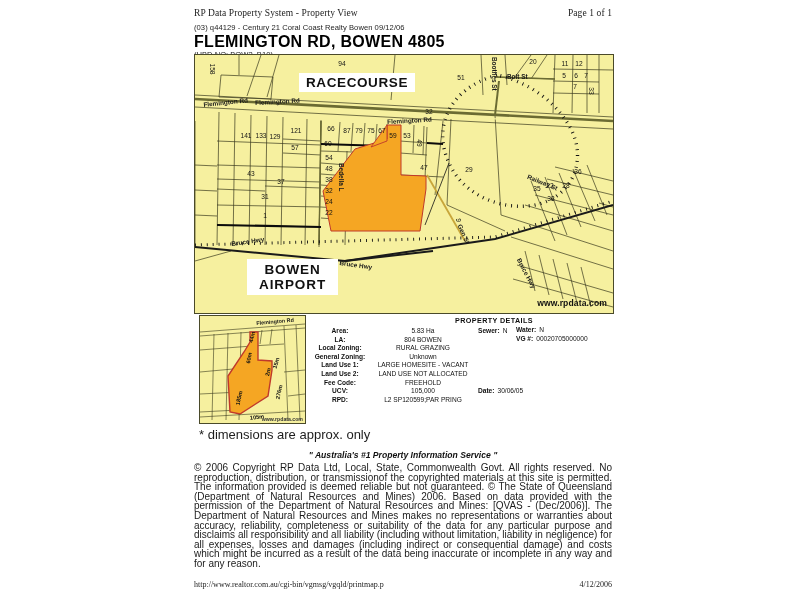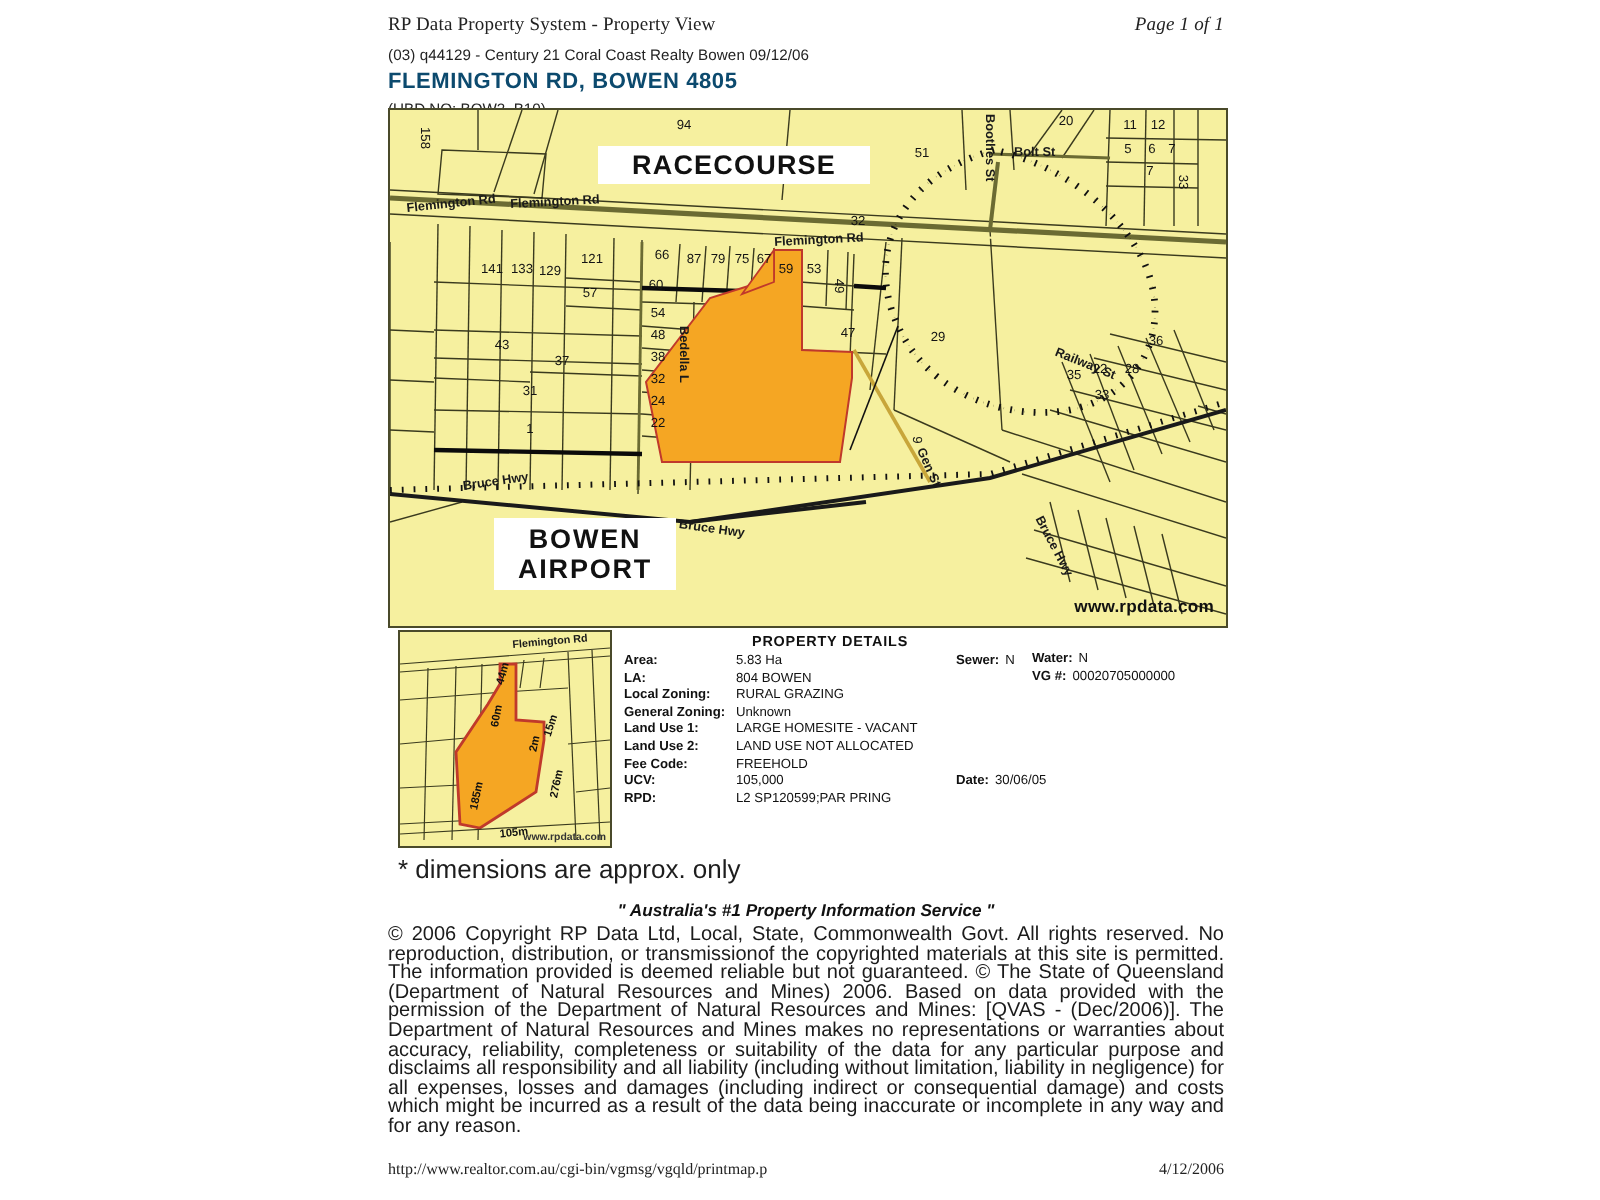--- a/index.html
+++ b/index.html
@@ -30,39 +30,39 @@
     left: 194px; top: 8px;
     width: 418px;
     display: flex;
     justify-content: space-between;
     align-items: flex-end;
     font-family: "Liberation Serif", serif;
     font-size: 9.5px;
     color: #222;
   }
   .hdr-title { letter-spacing: 0.1px; }
-  .hdr-page  { letter-spacing: 0.1px; font-style: italic; }
+  .hdr-page  { letter-spacing: 0.1px; }
 
   .sub-block {
     position: absolute;
     left: 194px; top: 22px;
     width: 418px;
     text-align: left;
     font-family: "Liberation Sans", sans-serif;
   }
   .sub-agency {
     font-size: 7.6px;
     color: #232323;
     letter-spacing: 0.05px;
     line-height: 11px;
   }
   .sub-addr {
-    font-size: 11px;
-    font-weight: bold;
-    color: #0c4a6e;
+    font-size: 16px;
+    font-weight: bold;
+    color: #000000;
     letter-spacing: 0.3px;
     line-height: 15px;
     margin-top: 1px;
   }
   .sub-ubd {
     font-size: 7.6px;
     color: #232323;
     line-height: 11px;
     margin-top: 0px;
   }
@@ -85,21 +85,21 @@
     font-family: "Liberation Sans", sans-serif;
     font-weight: bold;
     color: #111;
     text-align: center;
     line-height: 1.12;
     white-space: nowrap;
   }
   .lbl-racecourse {
     left: 104px; top: 18px;
     font-size: 13.5px;
-    padding: 2px 17px;
+    padding: 2px 7px;
     letter-spacing: 0.6px;
   }
   .lbl-airport {
     left: 52px; top: 204px;
     font-size: 13.5px;
     padding: 3px 12px;
     letter-spacing: 0.9px;
   }
   .lbl-rpdata {
     position: absolute;
@@ -178,20 +178,21 @@
   }
 
   
   .details {
     position: absolute;
     left: 312px; top: 316px;
     width: 300px;
     font-family: "Liberation Sans", sans-serif;
     font-size: 6.6px;
     color: #111;
+    text-align: center;
   }
   .details-title {
     font-size: 7.2px;
     font-weight: bold;
     letter-spacing: 0.4px;
     margin-left: 64px;
     margin-bottom: 2px;
   }
   .det-row {
     display: flex;

